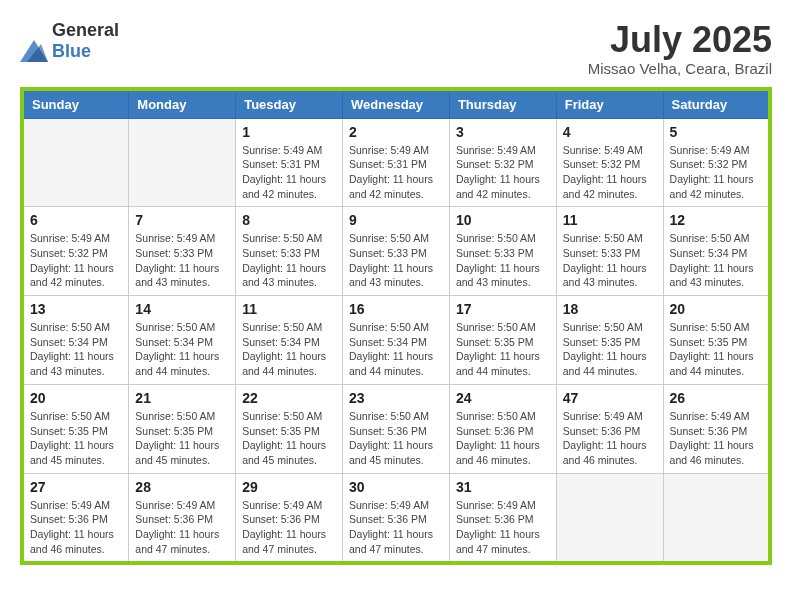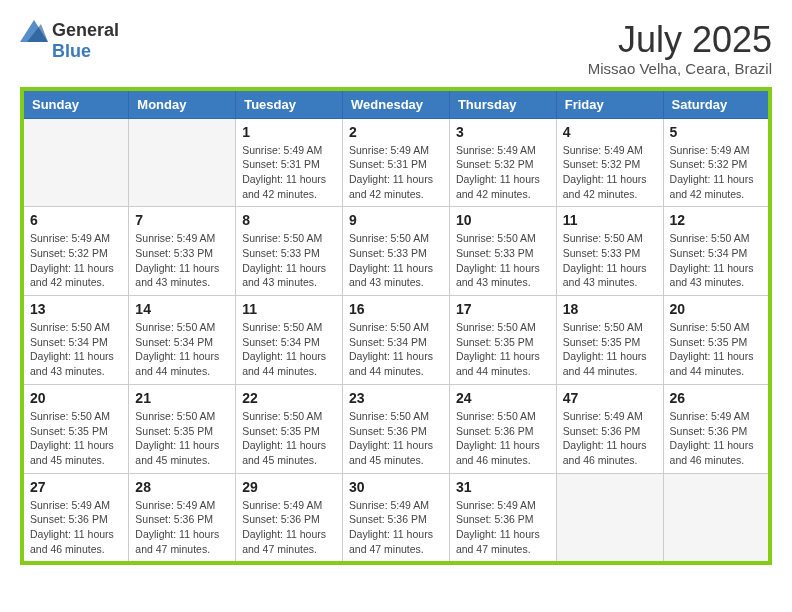--- a/index.html
+++ b/index.html
@@ -11,33 +11,33 @@
       padding: 20px;
     }
     .header {
       display: flex;
       justify-content: space-between;
       align-items: flex-start;
       margin-bottom: 10px;
     }
     .logo {
       display: flex;
-      align-items: flex-start;
+      align-items: flex-end;
       gap: 4px;
     }
     .logo-icon {
       width: 28px;
       height: 22px;
     }
     .title-block {
       text-align: right;
     }
     .month-title {
       font-size: 36px;
-      font-weight: normal;
+      font-weight: bold;
       color: #333;
       line-height: 1.1;
     }
     .location {
       font-size: 15px;
       color: #555;
     }
     .calendar {
       width: 100%;
       border-collapse: collapse;

